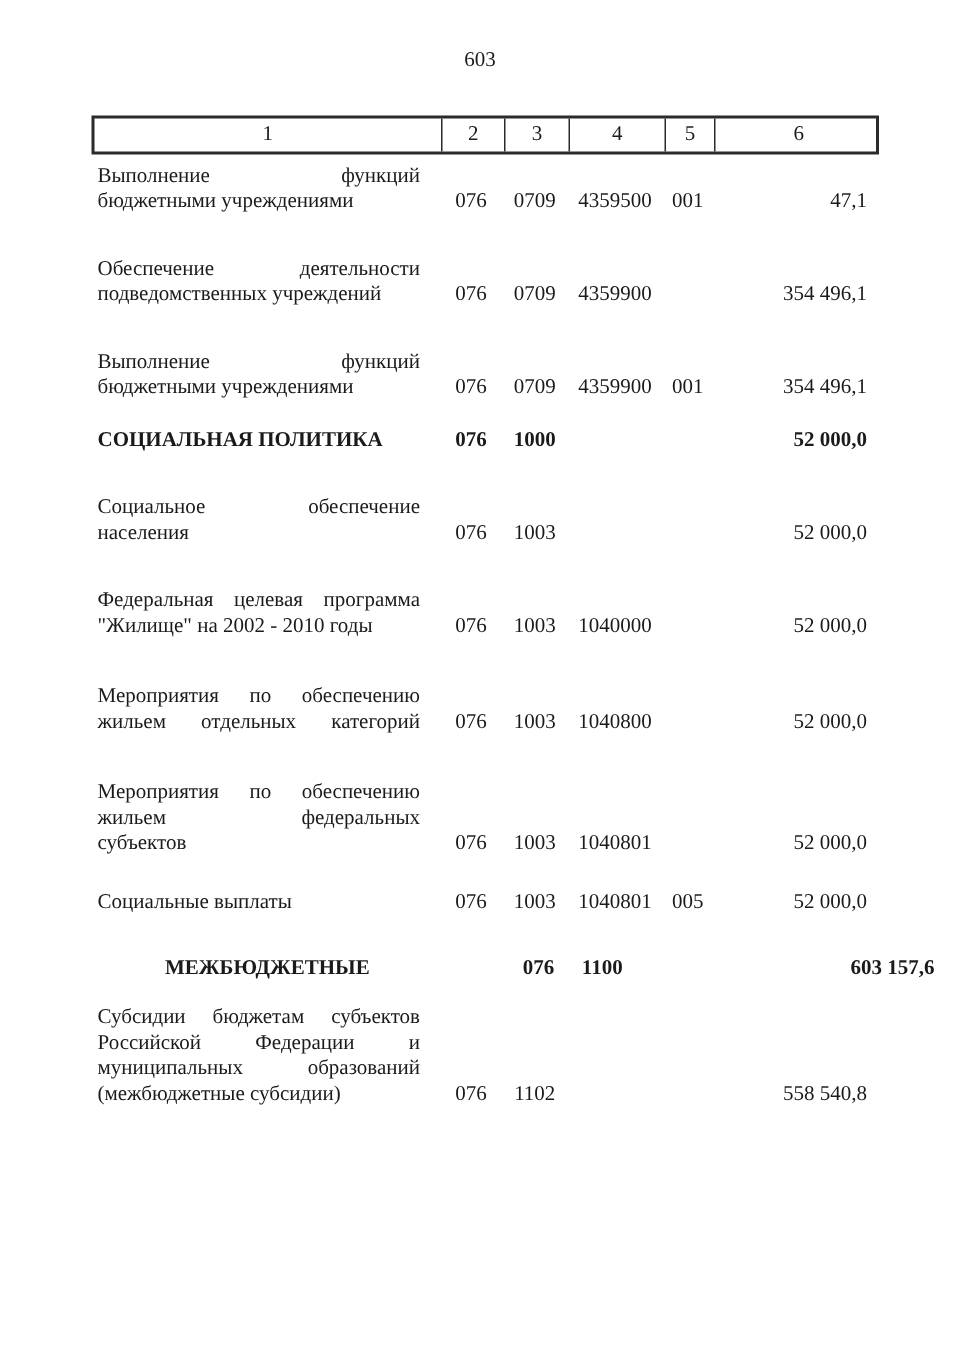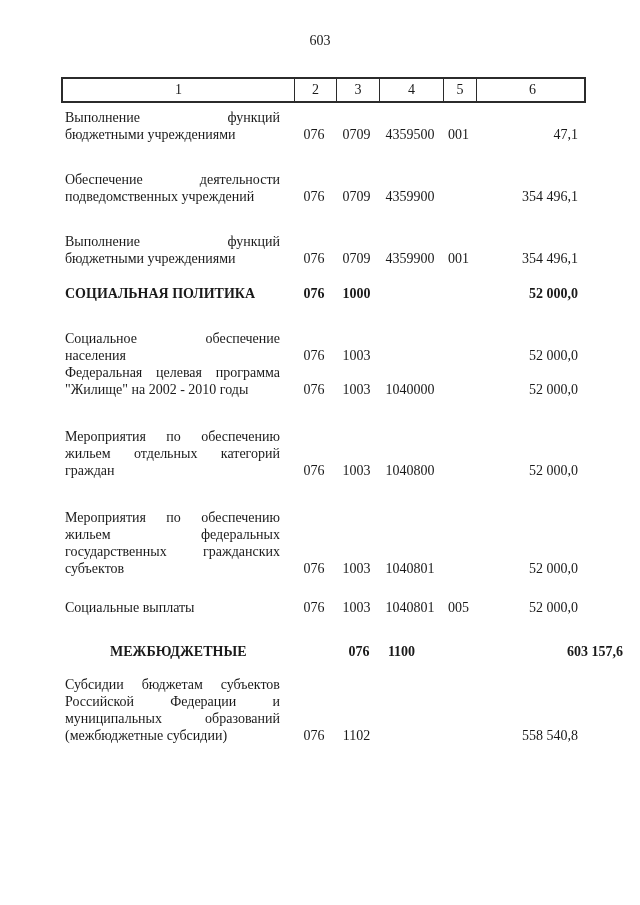--- a/index.html
+++ b/index.html
@@ -25,21 +25,21 @@
   .row{
     display:grid;grid-template-columns:228px 42px 43px 64px 33px 111px;
     align-items:end;
   }
   .row.bold{font-weight:bold;}
   .row:nth-child(1){margin-top:6px;}
   .row:nth-child(2){margin-top:28px;}
   .row:nth-child(3){margin-top:28px;}
   .row:nth-child(4){margin-top:18px;}
   .row:nth-child(5){margin-top:28px;}
-  .row:nth-child(6){}
+  .row:nth-child(6){margin-top:28px;}
   .row:nth-child(7){margin-top:30px;}
   .row:nth-child(8){margin-top:30px;}
   .row:nth-child(9){margin-top:22px;}
   .row:nth-child(10){margin-top:27px;margin-left:45px;}
   .row:nth-child(11){margin-top:16px;}
   .name{padding-right:13px;}
   .line{font-size:14px;line-height:17px;}
   .jline{display:flex;justify-content:space-between;}
   .code{text-align:center;font-size:14px;line-height:17px;}
   .amount{text-align:right;padding-right:8px;font-size:14px;line-height:17px;}
@@ -146,43 +146,38 @@
           <div class="line jline">
             <span>Мероприятия</span>
             <span>по</span>
             <span>обеспечению</span>
           </div>
           <div class="line jline">
             <span>жильем</span>
             <span>отдельных</span>
             <span>категорий</span>
           </div>
-          <div class="line">граждан</div>
         </div>
         <div class="code">076</div>
         <div class="code">1003</div>
         <div class="code">1040800</div>
         <div class="code"></div>
         <div class="amount">52 000,0</div>
       </div>
       <div class="row">
         <div class="name">
           <div class="line jline">
             <span>Мероприятия</span>
             <span>по</span>
             <span>обеспечению</span>
           </div>
           <div class="line jline">
             <span>жильем</span>
             <span>федеральных</span>
           </div>
-          <div class="line jline">
-            <span>государственных</span>
-            <span>гражданских</span>
-          </div>
           <div class="line">субъектов</div>
         </div>
         <div class="code">076</div>
         <div class="code">1003</div>
         <div class="code">1040801</div>
         <div class="code"></div>
         <div class="amount">52 000,0</div>
       </div>
       <div class="row">
         <div class="name">

